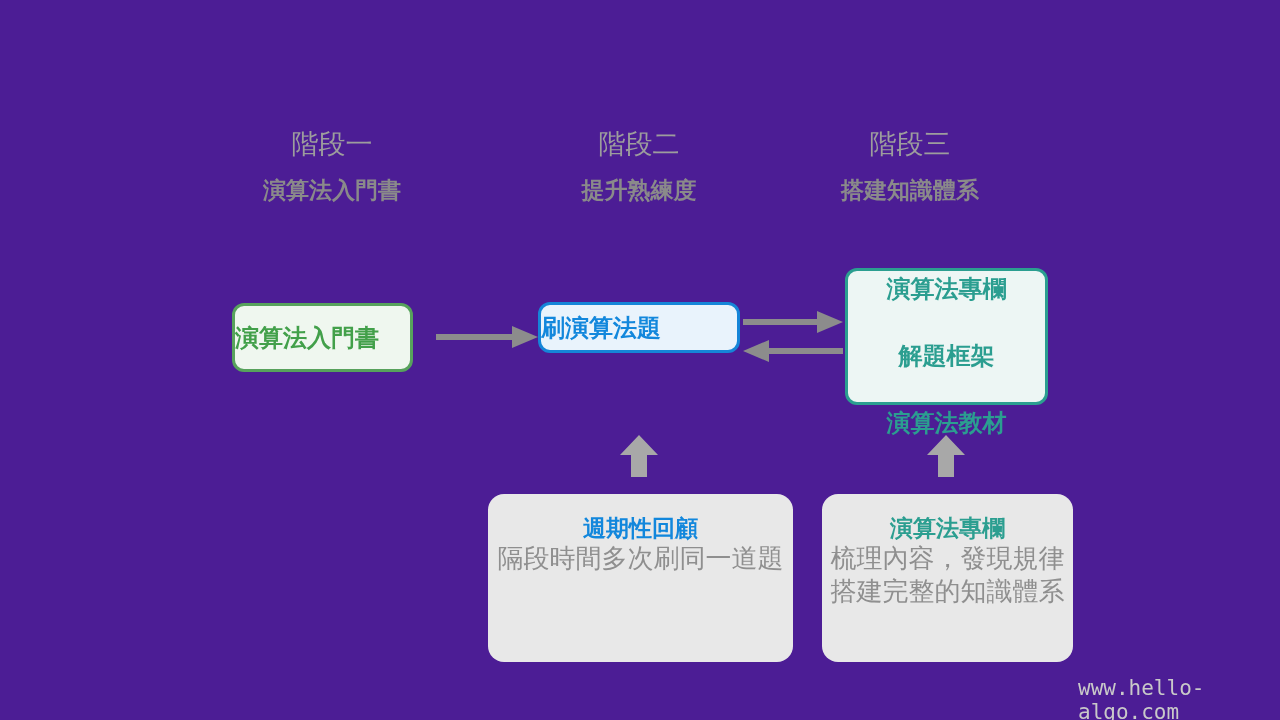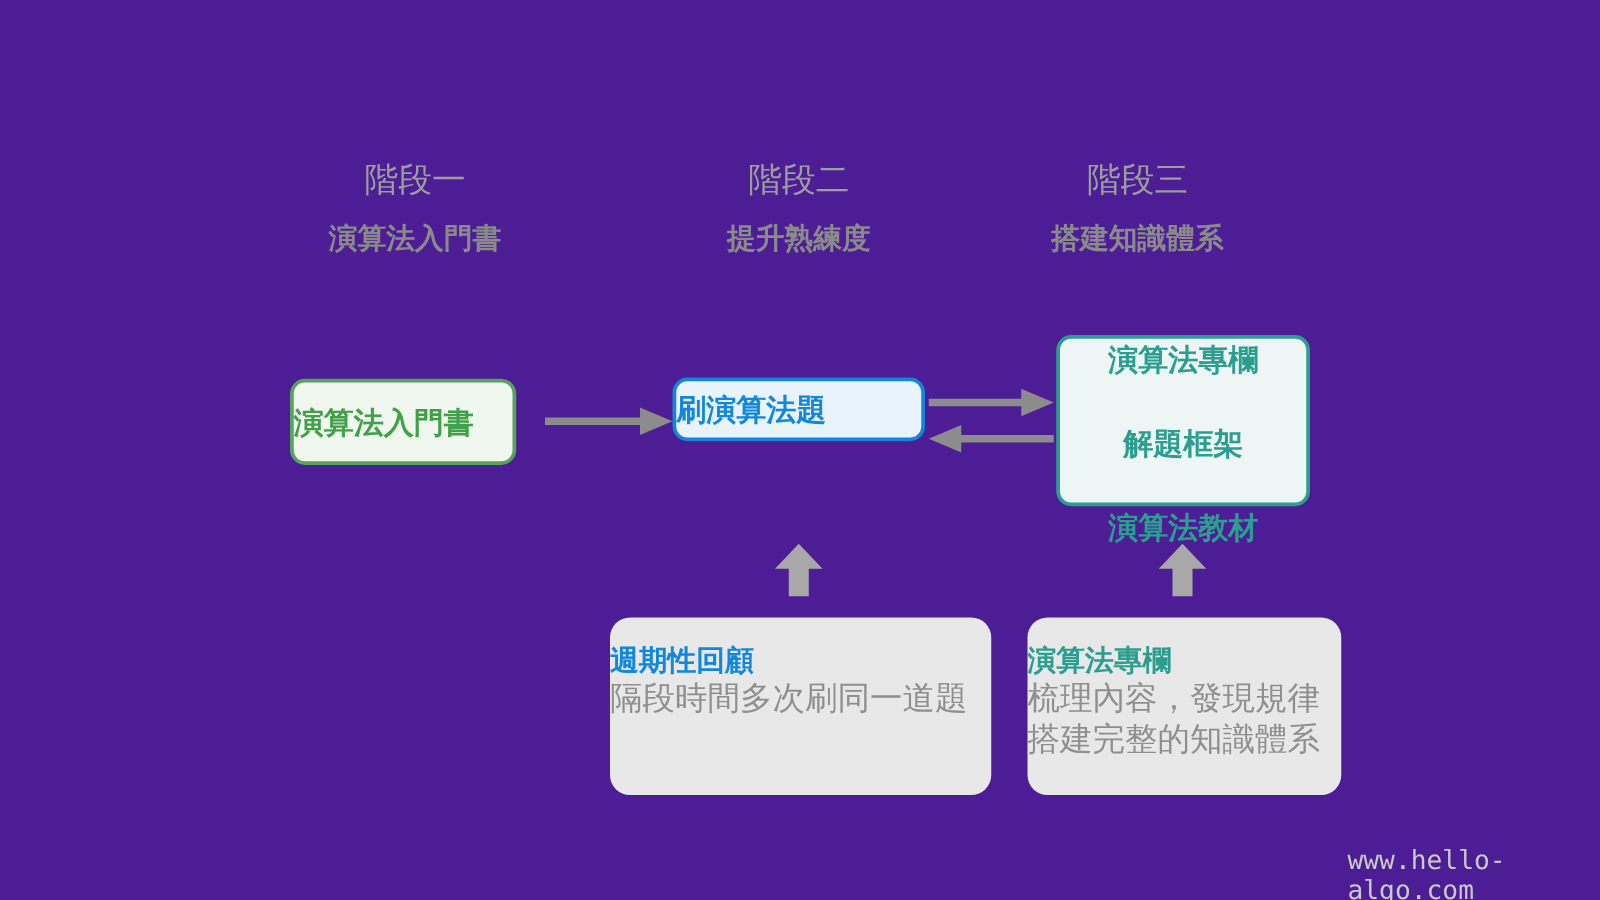--- a/index.html
+++ b/index.html
@@ -17,21 +17,21 @@
     position:absolute; box-sizing:border-box; display:flex; align-items:center; justify-content:space-between;
     border-radius:12px; font-weight:bold; font-size:24px; text-align:center;gap:32px;
   }
   .node-green { left:232px; top:303px; width:181px; height:69px;
     border:3px solid var(--green-border); background:var(--green-fill); color:var(--green-text); }
   .node-blue { left:538px; top:302px; width:202px; height:51px;
     border:3px solid var(--blue-border); background:var(--blue-fill); color:var(--blue-text); }
   .node-teal { left:845px; top:268px; width:203px; height:137px; flex-direction:column;
     border:3px solid var(--teal-border); background:var(--teal-fill); color:var(--teal-text); line-height:35px; }
   
-  .note { position:absolute; top:494px; height:142px; background:var(--note-bg); border-radius:16px; }
+  .note { position:absolute; top:494px; height:168px; background:var(--note-bg); border-radius:16px; text-align:center; }
   .note-1 { left:488px; width:305px; }
   .note-2 { left:822px; width:251px; }
   .note-title { margin-top:20px; font-size:23px; line-height:28px; font-weight:bold; }
   .note-1 .note-title { color:var(--blue-text); }
   .note-2 .note-title { color:var(--teal-text); }
   .note-body { margin-top:0; font-size:26px; line-height:33px; color:var(--note-body); }
   
   .arrows { position:absolute; left:0; top:0; width:1280px; height:720px; pointer-events:none; }
   
   .watermark {

